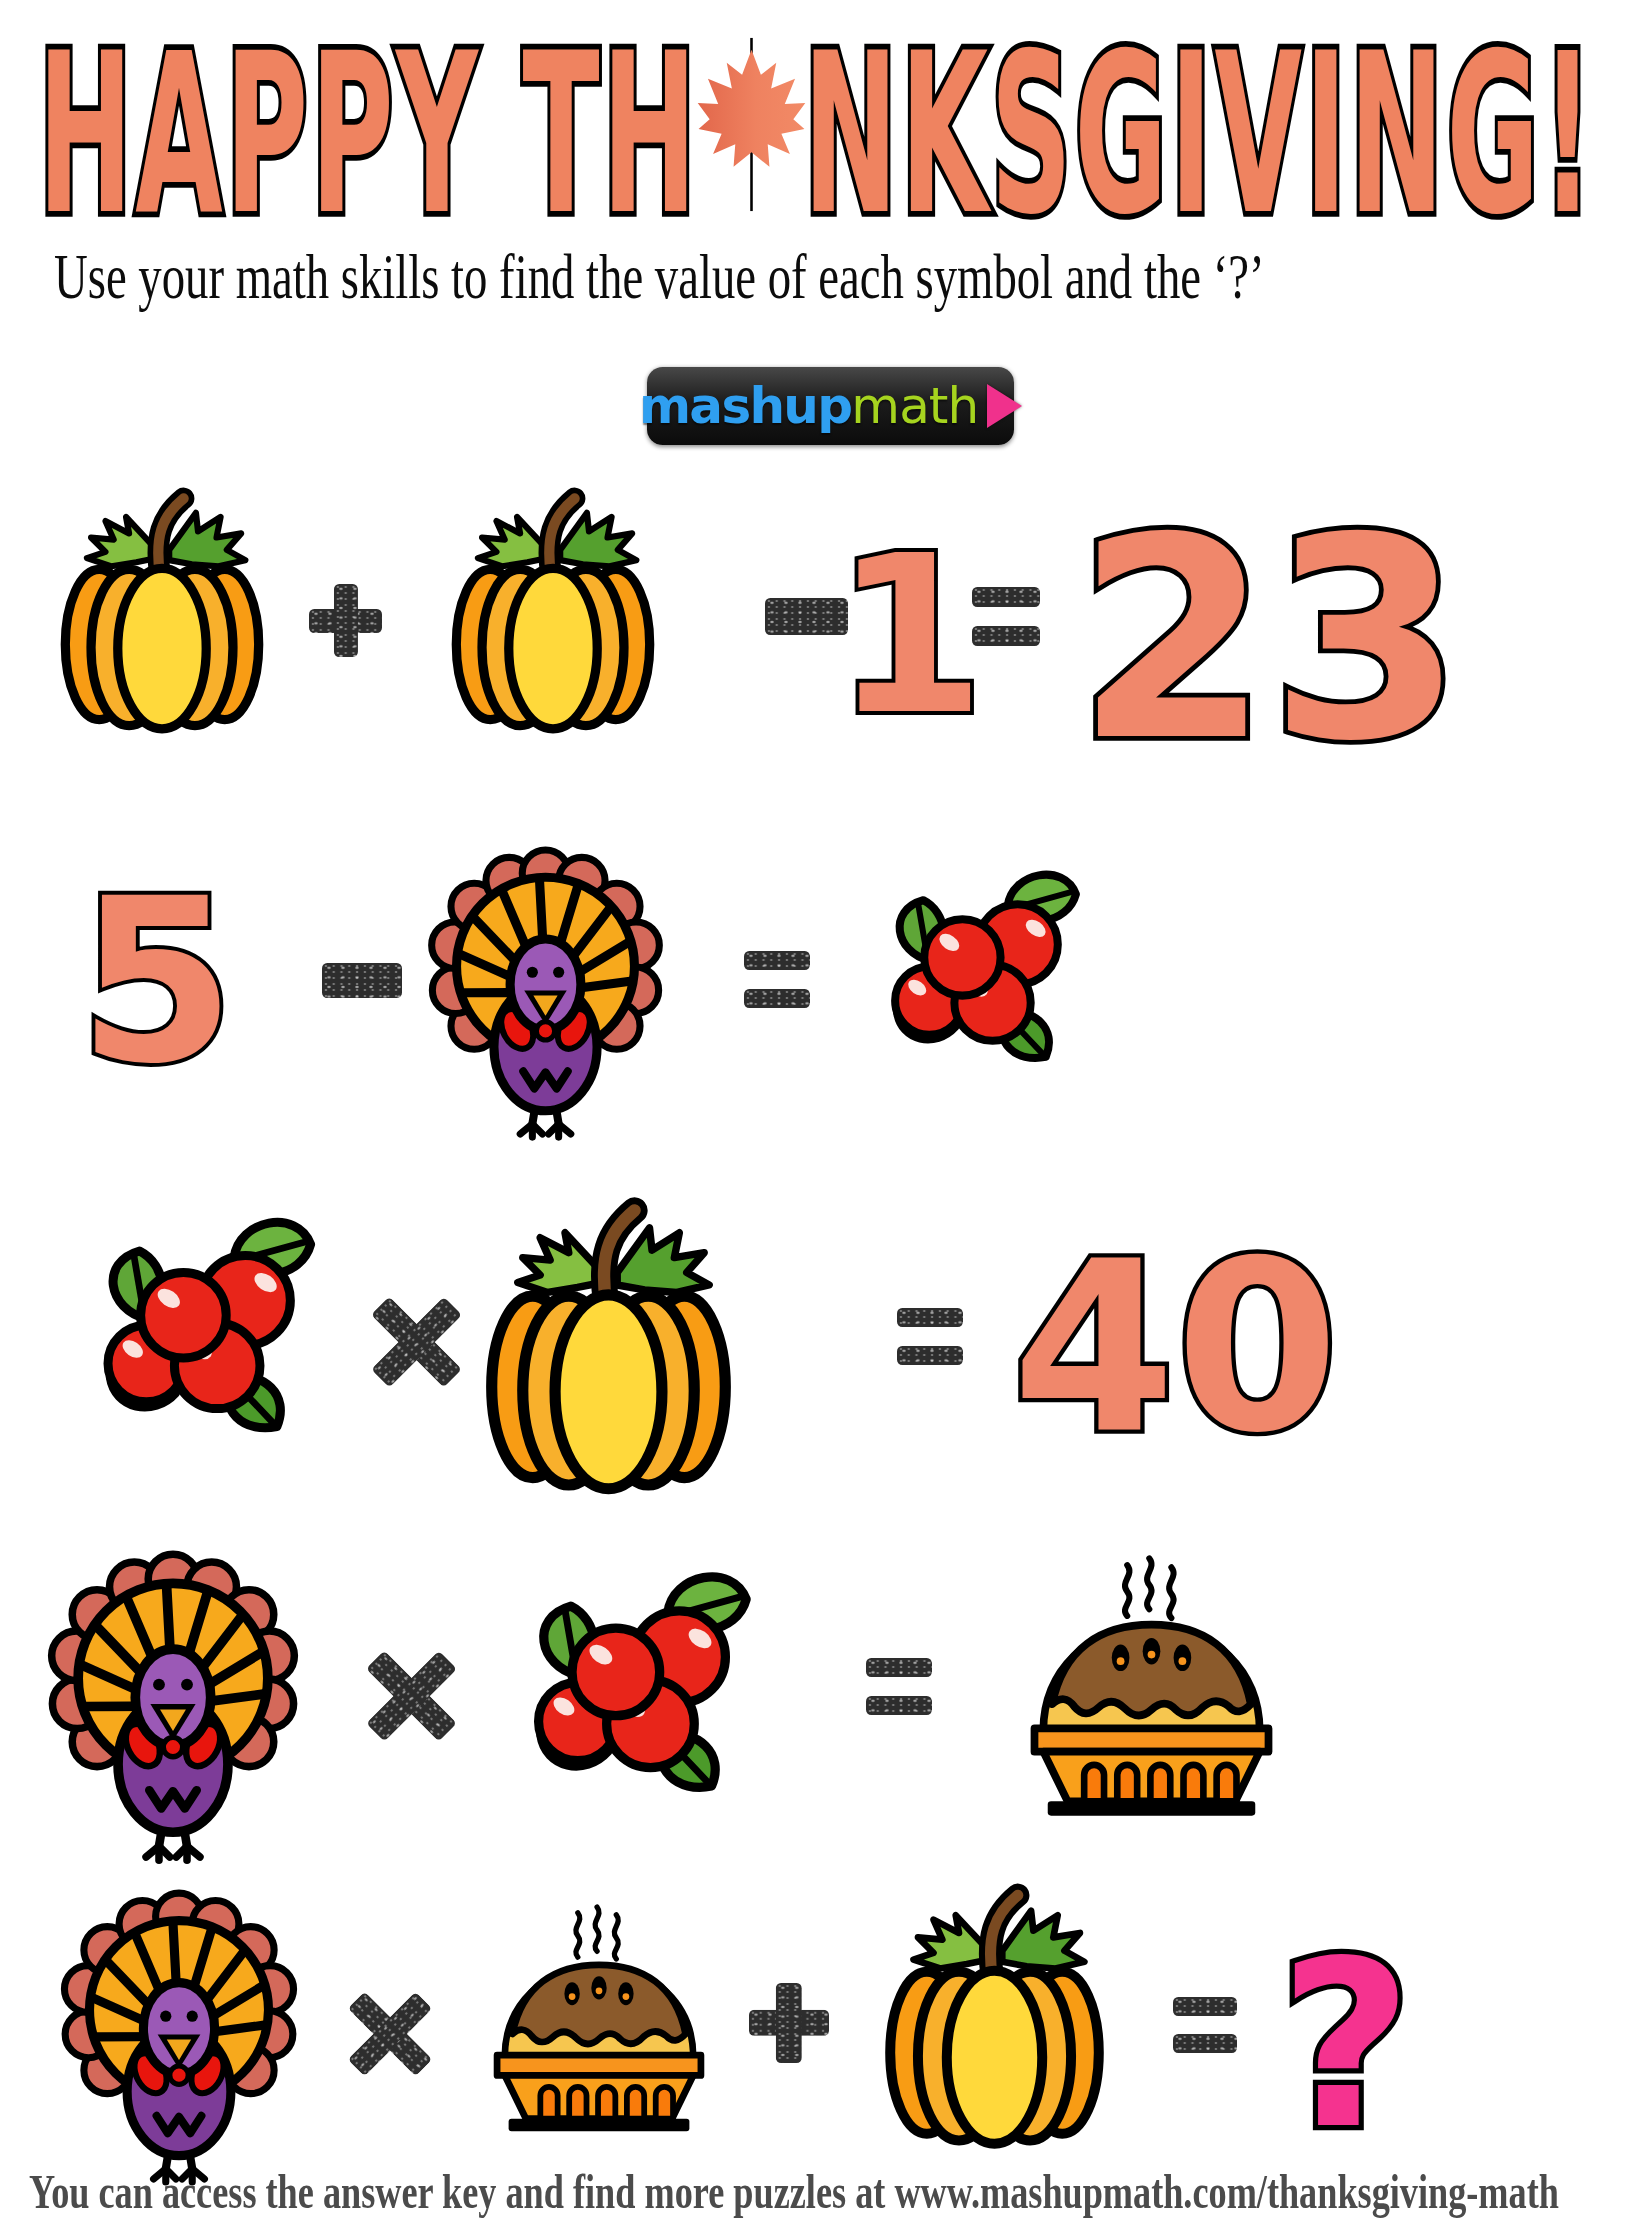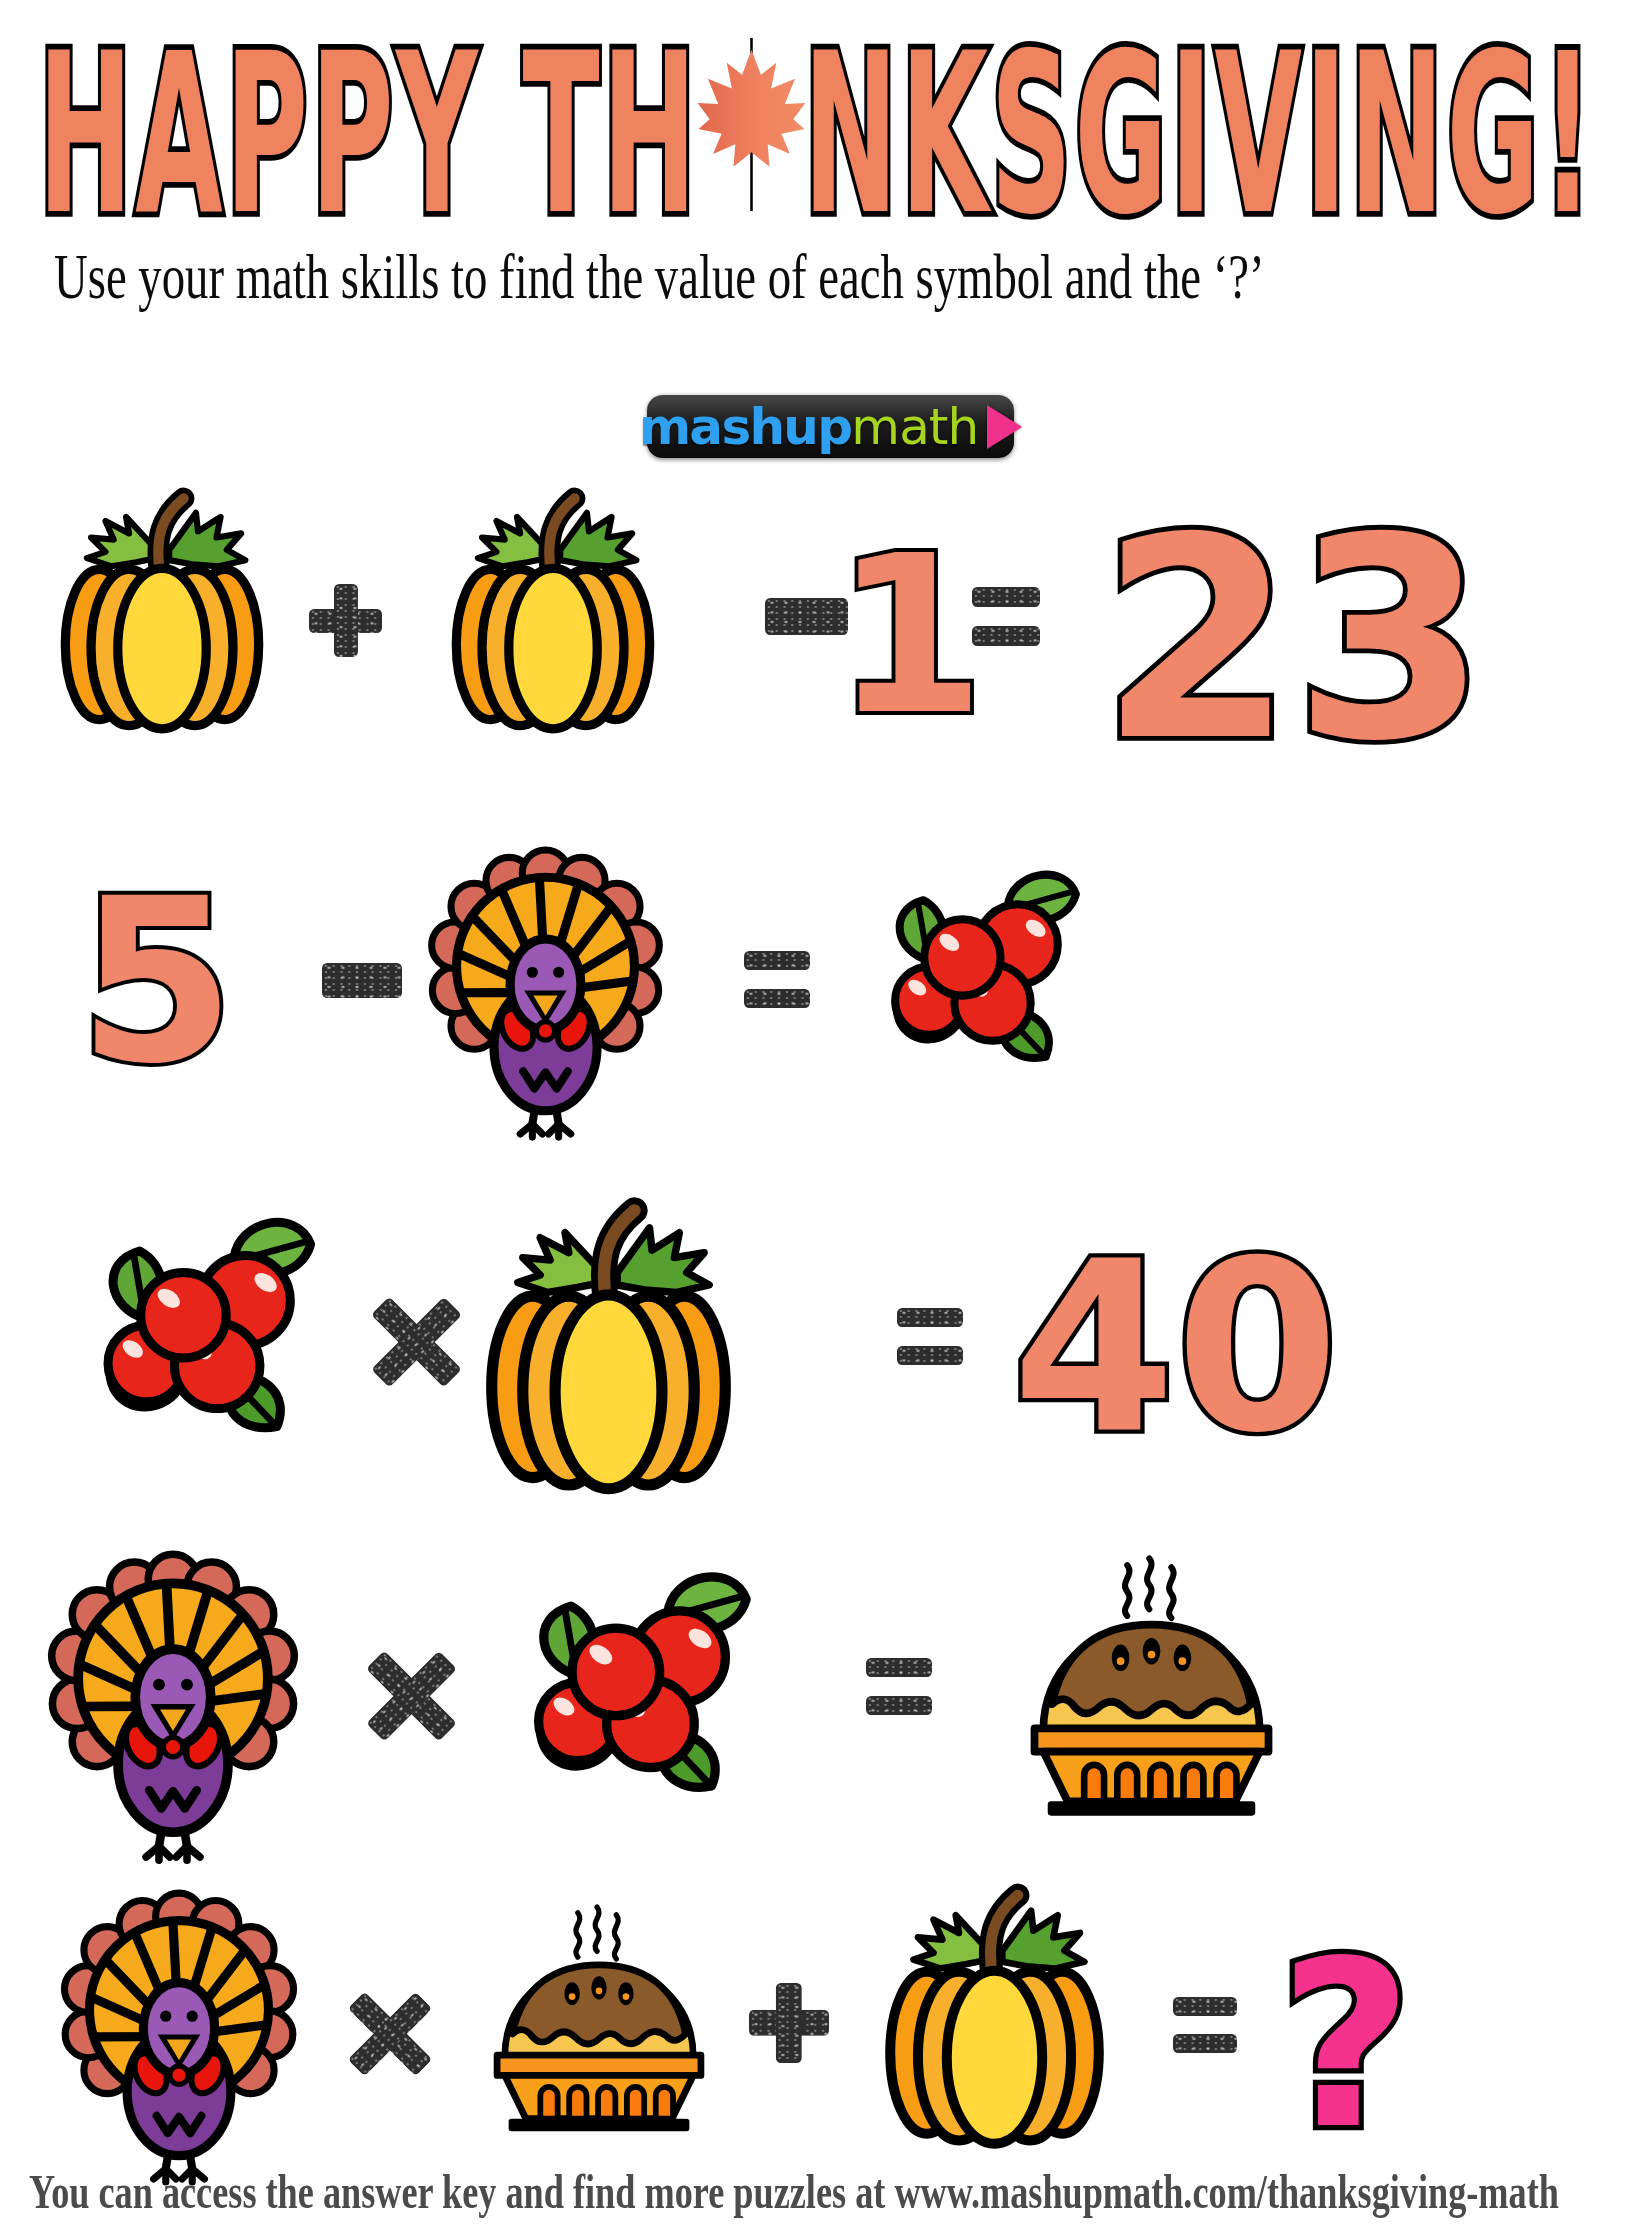--- a/index.html
+++ b/index.html
@@ -24,25 +24,24 @@
   
   .subtitle {
     position:absolute; left:54px; top:240px;
     font-family:"Liberation Serif", serif; font-size:64px; font-weight:normal;
     color:#0c0c0c; white-space:nowrap;
     transform:scaleX(0.73); transform-origin:left top;
   }
 
   
   .logo {
-    position:absolute; left:647px; top:367px; width:367px; height:63px;
+    position:absolute; left:647px; top:367px; width:367px; height:78px;
     background:linear-gradient(180deg,#484848 0%,#1c1c1c 45%,#0b0b0b 100%);
     border-radius:15.6px; display:flex; align-items:center; justify-content:center;
     box-shadow:0 1.7px 4.3px rgba(0,0,0,0.45);
-    margin-top:28px;
   }
   .logo .w1 {
     font-family:"DejaVu Sans", sans-serif; font-weight:bold; font-size:50px;
     color:#2F9FF0; letter-spacing:-1.7px; text-shadow:0 1.7px 1.7px rgba(0,0,0,.5);
   }
   .logo .w2 {
     font-family:"DejaVu Sans", sans-serif; font-weight:normal; font-size:50px;
     color:#A6D41F; letter-spacing:-0.9px; text-shadow:0 1.7px 1.7px rgba(0,0,0,.5);text-align:center;
   }
   .logo .play {
@@ -55,21 +54,21 @@
   
   .icon { position:absolute; overflow:visible; }
 
   
   .num {
     position:absolute; font-family:"DejaVu Sans", sans-serif; font-weight:bold;
     line-height:1; color:#F0876B;
     -webkit-text-stroke:7.8px #000; paint-order:stroke fill; white-space:nowrap;
   }
   .num-1  { font-size:217px; }
-  .num-23 { font-size:278px;margin-left:24px; -webkit-text-stroke:9.6px #000; }
+  .num-23 { font-size:278px; -webkit-text-stroke:9.6px #000; }
   .num-11 { font-size:226px; letter-spacing:-0.18em; }
   .num-60 { font-size:235px; -webkit-text-stroke:8.7px #000; }
   .num-q  { font-size:230px; color:#F5338F; -webkit-text-stroke:10.4px #000; }
 
   
   .op { position:absolute; }
   .op::before, .op::after, .op-minus {
     background-color:#2d2d2d;
     background-image:
       radial-gradient(rgba(255,255,255,.55) 1.1px, rgba(255,255,255,0) 2.3px),

